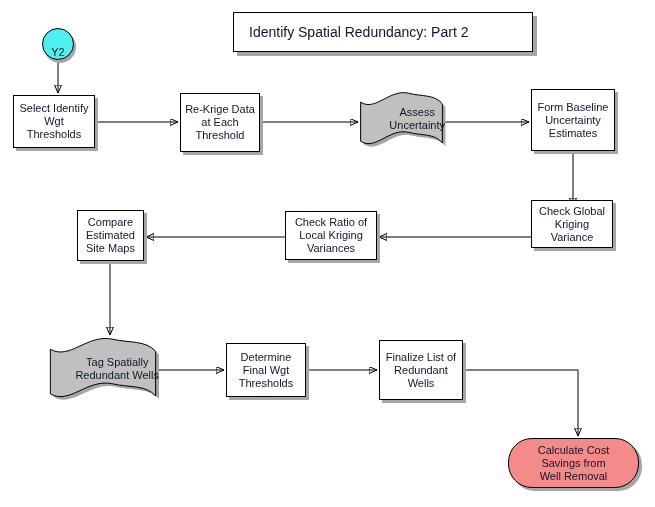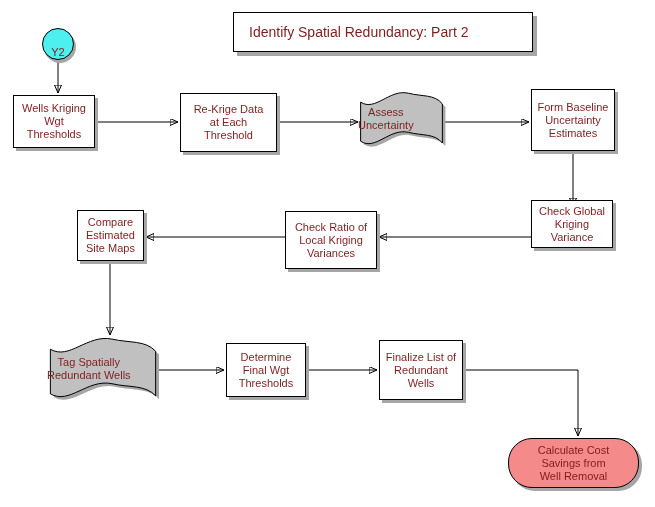--- a/index.html
+++ b/index.html
@@ -1,18 +1,18 @@
 <!DOCTYPE html>
 <html style="--start-fill: #4DEFEF; --wave-fill: #C0C0C0; --end-fill: #F58A8A; --shadow: #A6A6A6; --line: #000000;"><head>
 <meta charset="utf-8">
 <style>
   html,body{margin:0;padding:0;background:#fff;}
   #canvas{
     position:relative;width:655px;height:507px;background:#fff;
-    font-family:"Liberation Sans","DejaVu Sans",sans-serif;color:#7f1d1d;
+    font-family:"Liberation Sans","DejaVu Sans",sans-serif;color:#0f172a;
     overflow:hidden;
   }
   #edges{position:absolute;left:0;top:0;width:655px;height:507px;z-index:1;}
   #edges path{stroke:var(--line,#000);stroke-width:1;fill:none;}
   .shape{position:absolute;z-index:2;box-sizing:border-box;}
   .box{
     background:#fff;border:1px solid #000;
     box-shadow:3px 3px 0 var(--shadow,#A6A6A6);
     display:flex;align-items:center;justify-content:center;
   }
@@ -34,21 +34,21 @@
   .terminator{
     background:var(--end-fill,#F58A8A);border:1px solid #000;border-radius:24px;
     box-shadow:3px 3px 0 var(--shadow,#A6A6A6);
     display:flex;align-items:center;justify-content:center;
   }
   .wave svg{position:absolute;left:0;top:0;width:100%;height:100%;overflow:visible;}
   .wave-main{fill:var(--wave-fill,#C0C0C0);stroke:#000;}
   .wave-shadow{fill:var(--shadow,#A6A6A6);stroke:none;}
   .wave-label{
     position:absolute;left:0;top:0;right:0;bottom:0;
-    display:flex;align-items:center;justify-content:flex-start;
+    display:flex;align-items:center;justify-content:flex-end;
   }
 </style>
 </head>
 <body>
 
 <div id="canvas">
 
   <svg id="edges" viewBox="0 0 655 507">
     <defs>
       <marker id="arrow" markerUnits="userSpaceOnUse" markerWidth="9" markerHeight="8" refX="8" refY="3.5" orient="auto">
@@ -70,26 +70,26 @@
 
   <div class="shape title-box" style="left:233px;top:12px;width:300px;height:40px;">
     <span class="title-lbl">Identify Spatial Redundancy: Part 2</span>
   </div>
 
   <div class="shape start-circle" style="left:42px;top:28px;">
     <span class="lbl">Y2</span>
   </div>
 
   <div class="shape box" style="left:13px;top:95px;width:82px;height:53px;">
-    <span class="lbl">Wells Kriging
+    <span class="lbl">Select Identify
 Wgt
 Thresholds</span>
   </div>
 
-  <div class="shape box" style="left:180px;top:93px;width:97px;height:59px;">
+  <div class="shape box" style="left:180px;top:93px;width:80px;height:59px;">
     <span class="lbl">Re-Krige Data
 at Each
 Threshold</span>
   </div>
 
   <div class="shape wave" style="left:358px;top:87px;width:87px;height:64px;">
     <svg viewBox="0 0 100 72" preserveAspectRatio="none">
       <path class="wave-shadow" transform="translate(3.5,3.5)" d="M3,17 C20,28 36,2 58,7 C74,11 88,8 97,19 L97,63 C88,52 74,55 58,51 C36,46 20,72 3,61 Z"></path>
       <path class="wave-main" vector-effect="non-scaling-stroke" d="M3,17 C20,28 36,2 58,7 C74,11 88,8 97,19 L97,63 C88,52 74,55 58,51 C36,46 20,72 3,61 Z"></path>
     </svg>
@@ -104,21 +104,21 @@
 Uncertainty
 Estimates</span>
   </div>
 
   <div class="shape box" style="left:531px;top:200px;width:82px;height:48px;">
     <span class="lbl">Check Global
 Kriging
 Variance</span>
   </div>
 
-  <div class="shape box" style="left:285px;top:211px;width:92px;height:58px;">
+  <div class="shape box" style="left:285px;top:211px;width:92px;height:49px;">
     <span class="lbl">Check Ratio of
 Local Kriging
 Variances</span>
   </div>
 
   <div class="shape box" style="left:77px;top:210px;width:67px;height:51px;">
     <span class="lbl">Compare
 Estimated
 Site Maps</span>
   </div>

